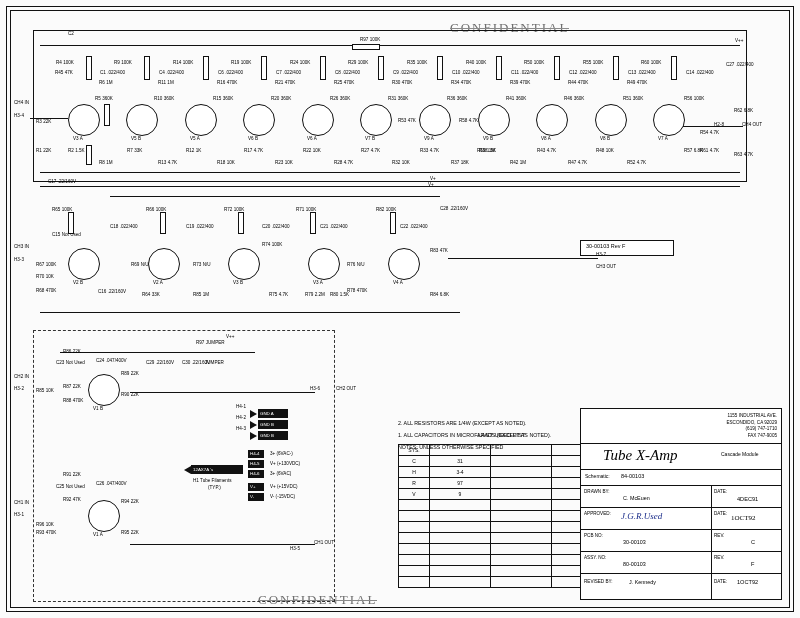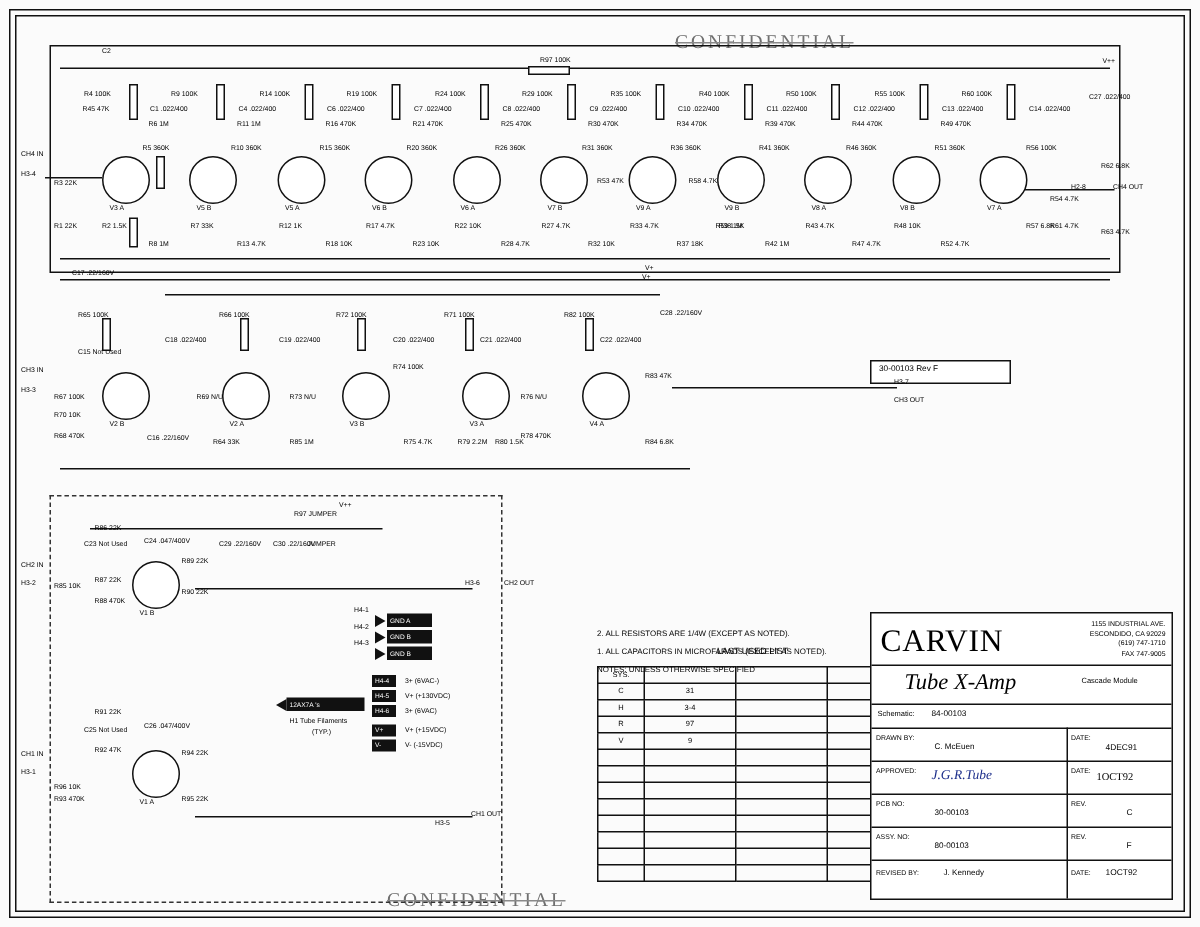--- a/index.html
+++ b/index.html
@@ -406,23 +406,20 @@
             <td></td>
             <td></td>
             <td></td>
             <td></td>
           </tr>
     </tbody>
       </table>
   </div>
 
   <div class="titlebox" style="left:580px;top:408px;width:200px;height:190px;">
-    <div class="abs" style="left:6px;top:6px;">
-      <span class="brand">CARVIN</span>
-    </div>
     <div class="abs" style="left:104px;top:4px;font-size:4.6px;line-height:6.5px;text-align:right;width:92px;">
       <div>1155 INDUSTRIAL AVE.</div>
       <div>ESCONDIDO, CA  92029</div>
       <div>(619) 747-1710</div>
       <div>FAX 747-9005</div>
     </div>
     <div class="tb-line" style="left:0;top:34px;width:200px;"></div>
     <div class="abs model" style="left:22px;top:38px;">Tube X-Amp</div>
     <div class="abs" style="left:140px;top:42px;font-size:5px;">Cascade Module</div>
     <div class="tb-line" style="left:0;top:60px;width:200px;"></div>
@@ -435,21 +432,21 @@
     <div class="tb-line" style="left:0;top:142px;width:200px;"></div>
     <div class="tb-line" style="left:0;top:164px;width:200px;"></div>
     <div class="tb-v" style="left:130px;top:76px;height:114px;"></div>
 
     <div class="abs" style="left:3px;top:80px;font-size:4.6px;">DRAWN BY:</div>
     <div class="abs" style="left:42px;top:86px;font-size:5.4px;">C. McEuen</div>
     <div class="abs" style="left:133px;top:80px;font-size:4.6px;">DATE:</div>
     <div class="abs" style="left:156px;top:87px;font-size:5.6px;">4DEC91</div>
 
     <div class="abs" style="left:3px;top:102px;font-size:4.6px;">APPROVED:</div>
-    <div class="abs sig" style="left:40px;top:102px;">J.G.R.Tube</div>
+    <div class="abs sig" style="left:40px;top:102px;">J.G.R.Used</div>
     <div class="abs" style="left:133px;top:102px;font-size:4.6px;">DATE:</div>
     <div class="abs" style="left:150px;top:105px;font-size:7px;font-family:'Liberation Serif',serif;">1OCT92</div>
 
     <div class="abs" style="left:3px;top:124px;font-size:4.6px;width:24px;line-height:5.5px;">PCB NO:</div>
     <div class="abs" style="left:42px;top:130px;font-size:5.4px;">30-00103</div>
     <div class="abs" style="left:133px;top:124px;font-size:4.6px;">REV.</div>
     <div class="abs" style="left:170px;top:130px;font-size:5.6px;">C</div>
 
     <div class="abs" style="left:3px;top:146px;font-size:4.6px;width:24px;line-height:5.5px;">ASSY. NO:</div>
     <div class="abs" style="left:42px;top:152px;font-size:5.4px;">80-00103</div>

